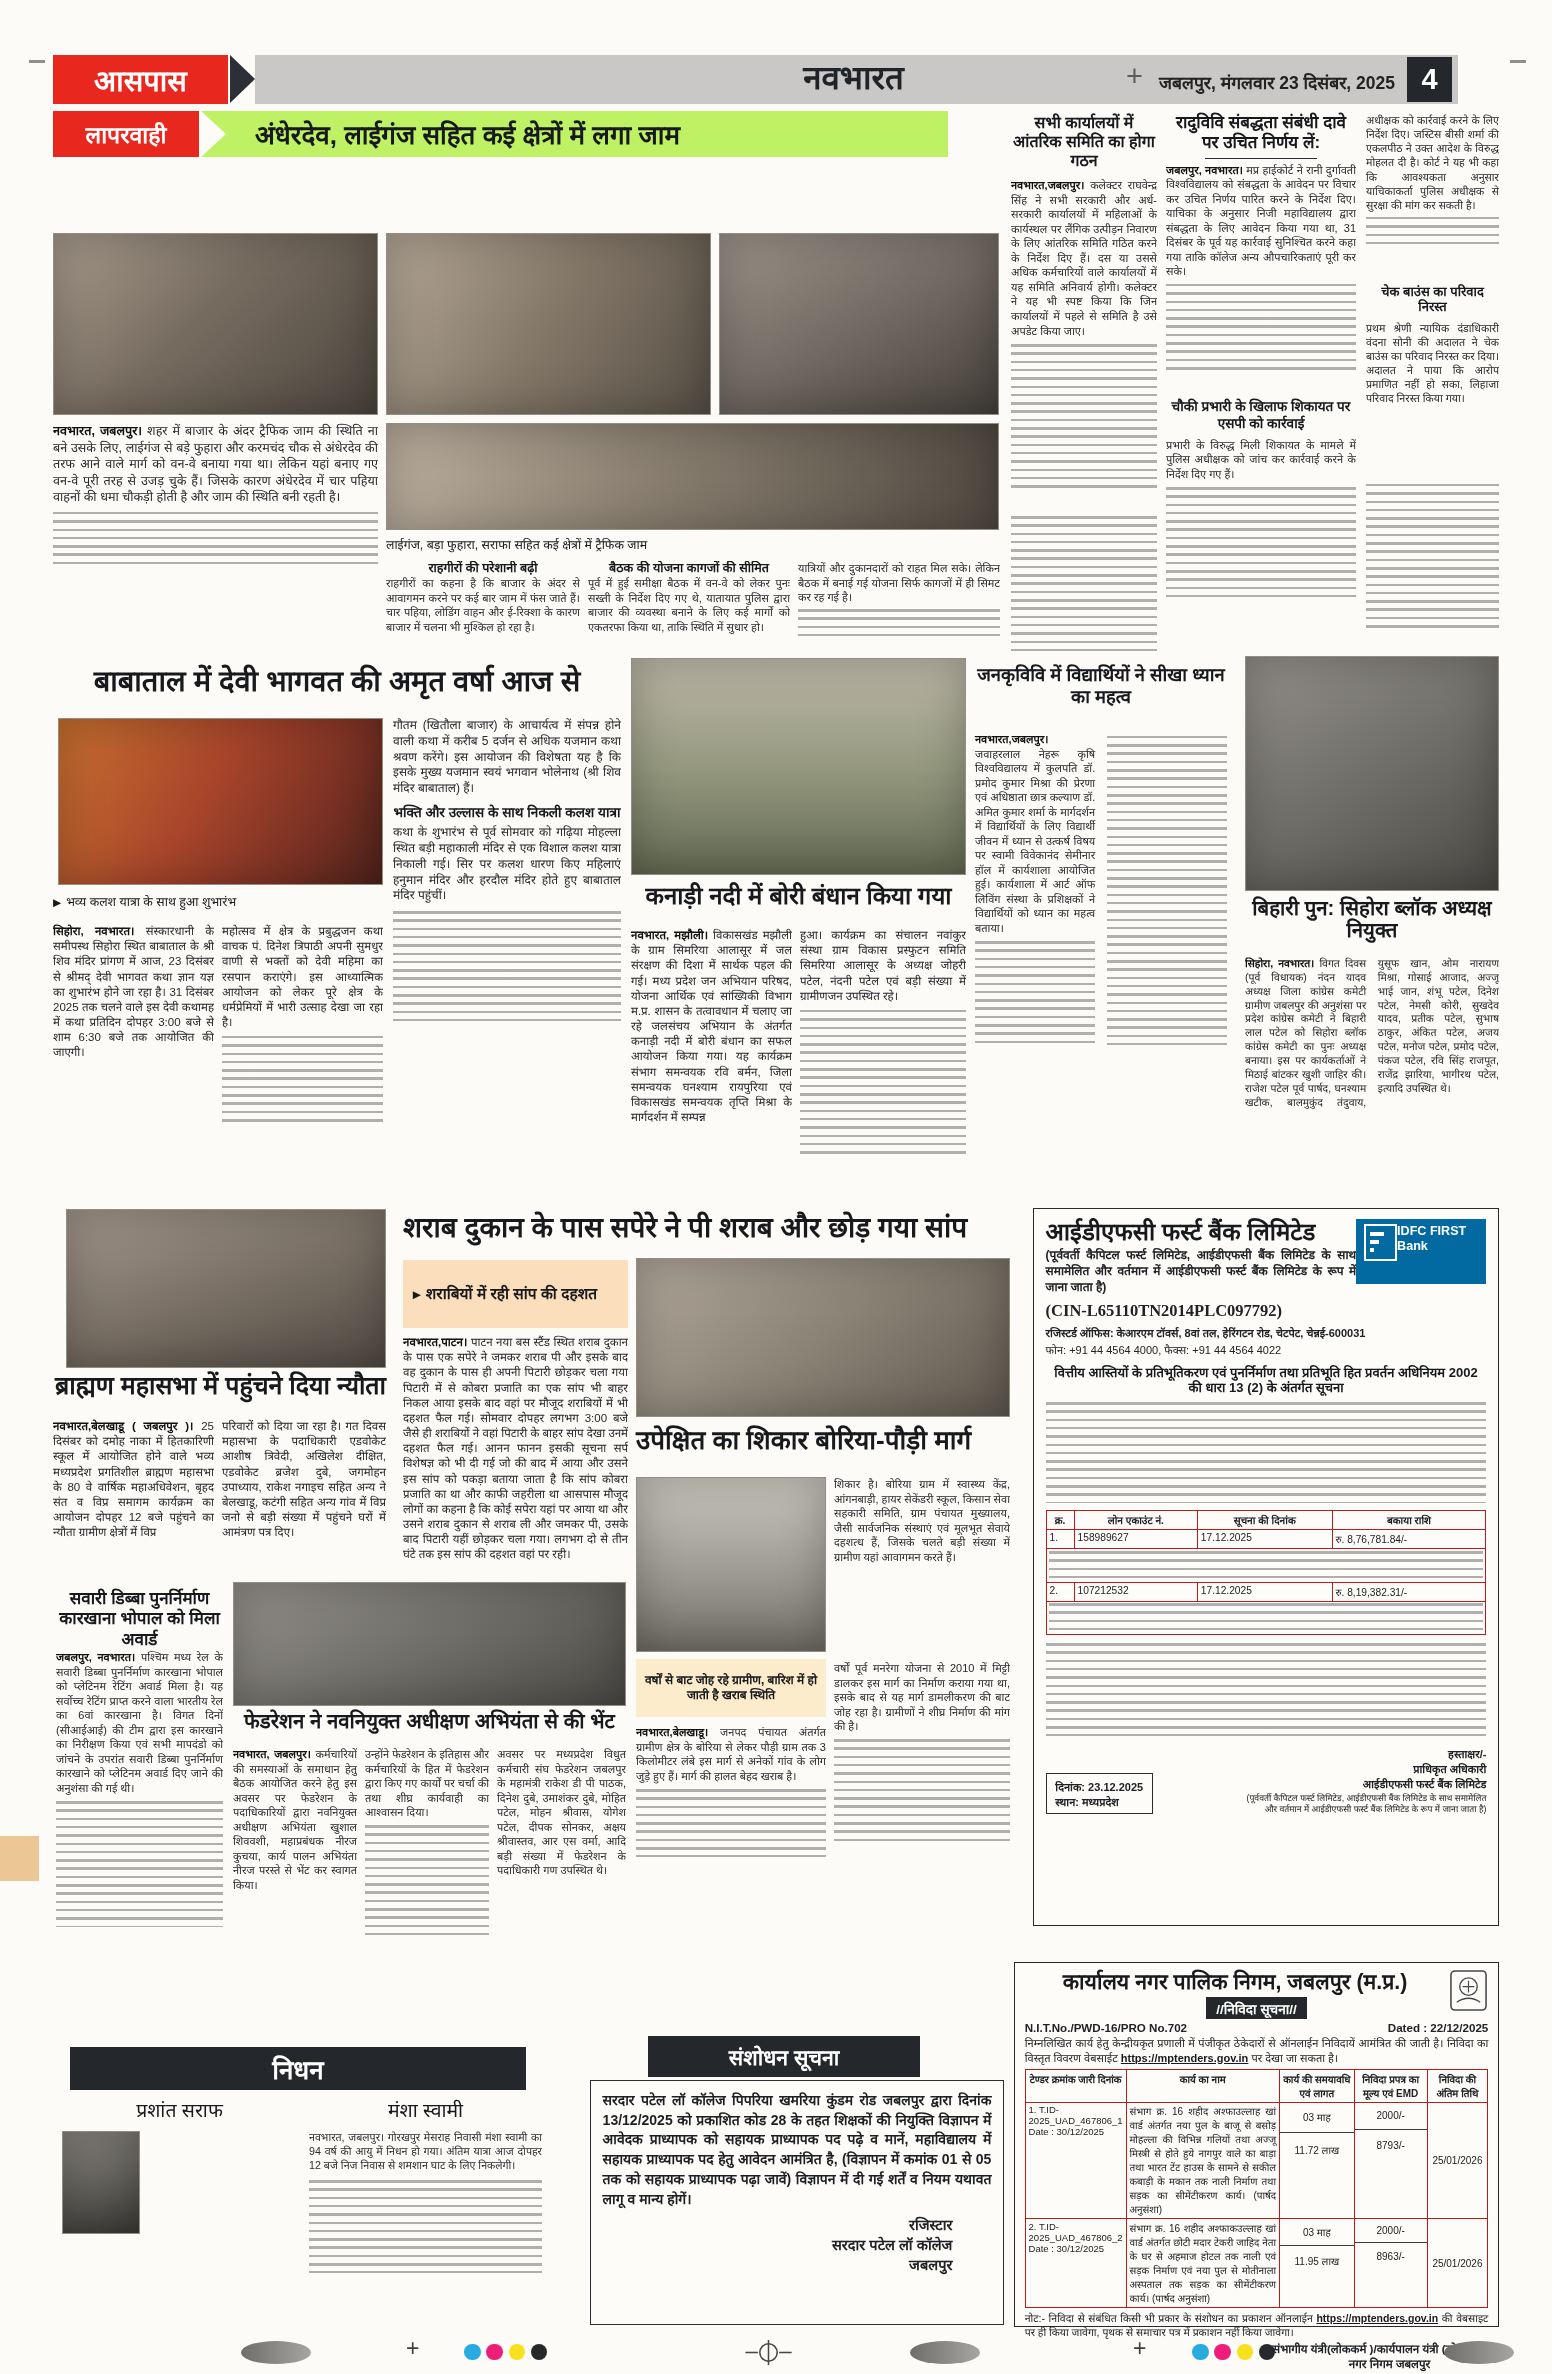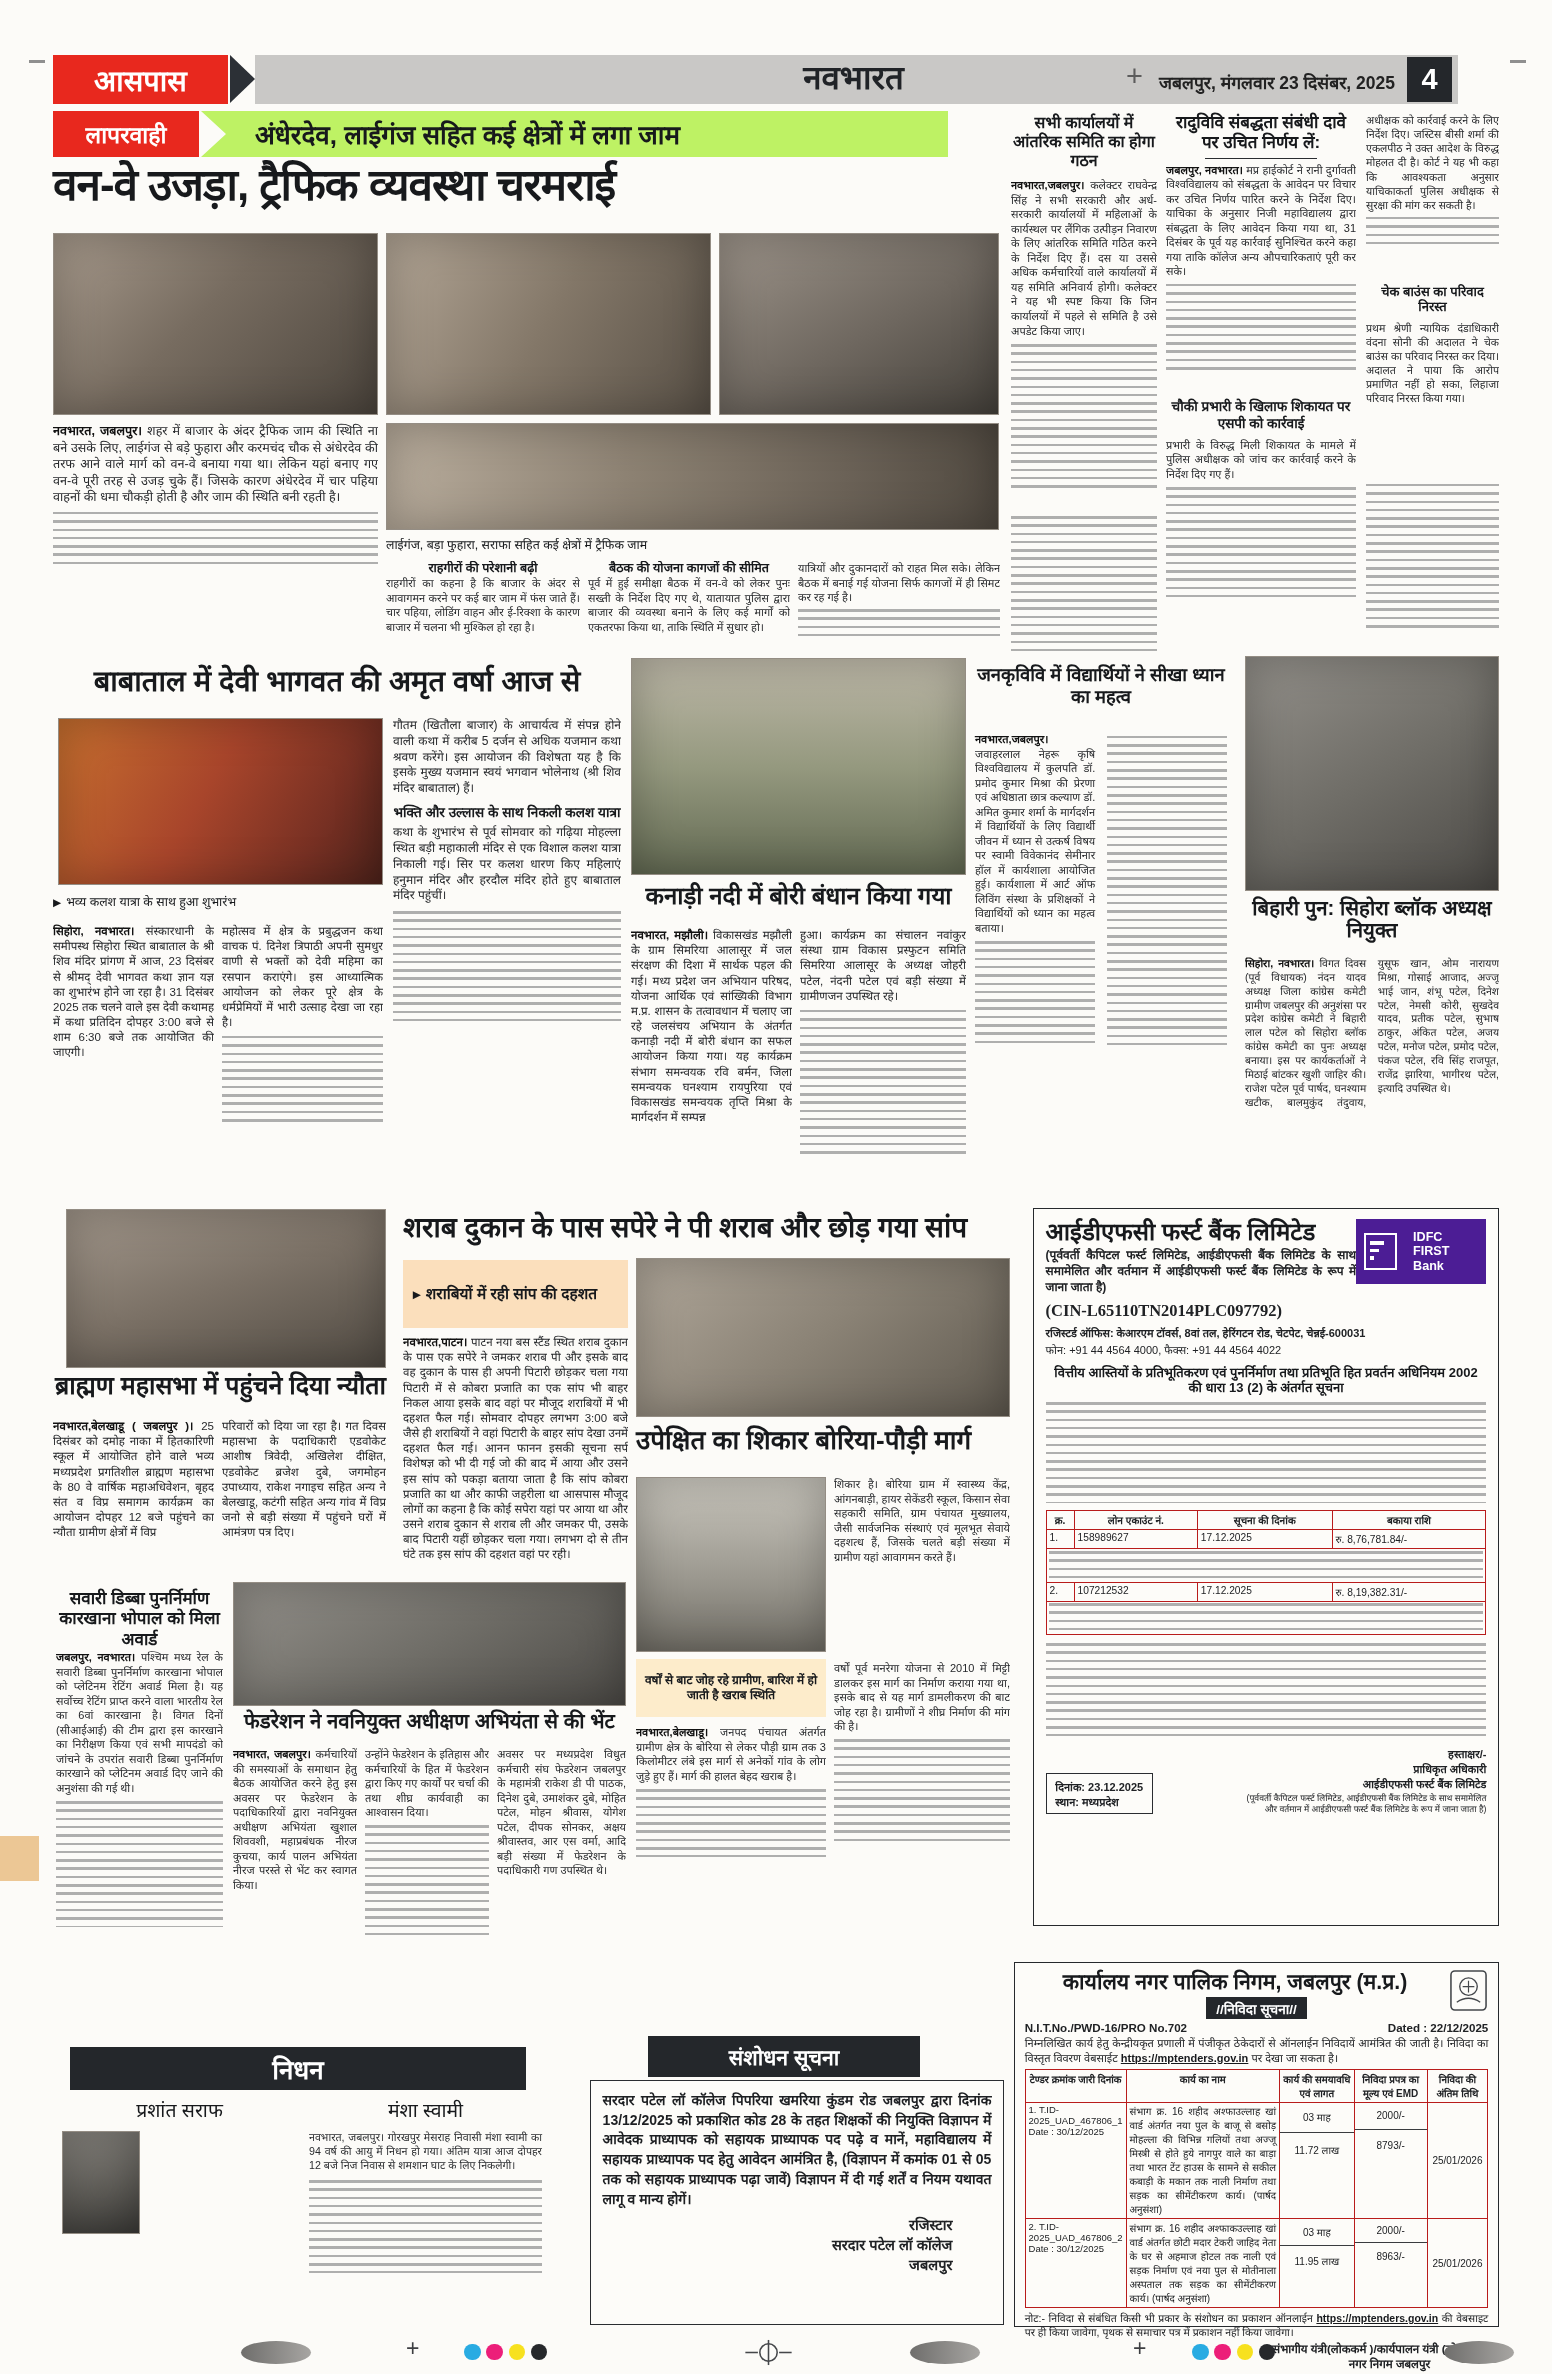--- a/index.html
+++ b/index.html
@@ -30,21 +30,21 @@
   .redbox{background:#e8281e;color:#fff;font-weight:800;display:flex;align-items:center;justify-content:center}
   .sub{font-weight:800;text-align:center;color:#17191c;line-height:1.2}
   .mark{background:#8f8f8f}
   .oval{background:linear-gradient(90deg,#6f6e6c,#a7a5a2);border-radius:50%}
   .dot{width:16.5px;height:16.5px;border-radius:50%;display:inline-block;margin-right:5.8px;vertical-align:middle}
   a.lnk{color:#17191c;font-weight:700;text-decoration:underline}
   table.tb{border-collapse:collapse;width:100%}
   table.tb td,table.tb th{border:1px solid #b91c1c;padding:1.9px 2.9px;vertical-align:top}
   .idfcad{border:1.9px solid #26292d;background:#fdfcf9;padding:9.7px 11.6px;box-sizing:border-box}
   .nigbox{border:1.9px solid #26292d;background:#fdfcf9;padding:7.8px 9.7px;box-sizing:border-box}
-  .logo{background:#4c1d95;color:#fff;display:flex;align-items:center;padding:5.8px 7.8px;gap:16px}
+  .logo{background:#0369a1;color:#fff;display:flex;padding:5.8px 7.8px;gap:0}
   .obname{font-weight:400;font-size:19.4px;text-align:center;color:#17191c}
   .obtxt{font-size:10.7px;line-height:1.3;text-align:justify;color:#2a2c2f}
   .arrowg{color:#17191c;font-size:10.7px;margin-right:4.9px}
 </style>
 </head>
 <body>
 
 <div id="page">
 
   <div class="ab mark" style="left:29px;top:60px;width:15.5px;height:2.9px"></div>
@@ -54,21 +54,20 @@
     </div>
   <div class="ab" style="left:230px;top:55px;width:0;height:0;border-top:24px solid transparent;border-bottom:24px solid transparent;border-left:25px solid #2c3036"></div>
   <div class="ab" style="left:255px;top:55px;width:1203px;height:49px;background:#c9c8c6"></div>
   <div class="ab hd ctr" style="left:679px;top:60px;width:349px;font-size:33px;color:#202327">नवभारत</div>
   <div class="ab" style="left:1126px;top:60px;font-size:29px;color:#5c5c5c;font-weight:400">+</div>
   <div class="ab" style="left:1145px;top:70px;width:250px;text-align:right;font-size:17.5px;font-weight:700;color:#222">जबलपुर, मंगलवार 23 दिसंबर, 2025</div>
   <div class="ab blackbar" style="left:1407px;top:57px;width:45px;height:45px;font-size:29px">4</div>
 
   <div class="ab redbox" style="left:53px;top:111px;width:146px;height:46px;font-size:23px">लापरवाही</div>
   <div class="ab" style="left:201px;top:111px;width:747px;height:46px;background:#bef264;clip-path:polygon(0 0,100% 0,100% 100%,0 100%,25px 50%);display:flex;align-items:center;padding-left:54px;font-size:26px;font-weight:800;color:#17191c;box-sizing:border-box">अंधेरदेव, लाईगंज सहित कई क्षेत्रों में लगा जाम</div>
-  <div class="ab hd" style="left:53px;top:161px;width:946px;font-size:44px;letter-spacing:-1px">वन-वे उजड़ा, ट्रैफिक व्यवस्था चरमराई</div>
 
   <div class="ab ph ph1" style="left:53px;top:233px;width:325px;height:182px"></div>
   <div class="ab ph ph2" style="left:386px;top:233px;width:325px;height:182px"></div>
   <div class="ab ph ph3" style="left:719px;top:233px;width:280px;height:182px"></div>
   <div class="ab ph ph4" style="left:386px;top:423px;width:613px;height:107px"></div>
 
   <div class="ab bd" style="left:53px;top:423px;width:325px;height:219px;font-size:12.6px">
     <span class="byl">नवभारत, जबलपुर।</span>
     <span>शहर में बाजार के अंदर ट्रैफिक जाम की स्थिति ना बने उसके लिए, लाईगंज से बड़े फुहारा और करमचंद चौक से अंधेरदेव की तरफ आने वाले मार्ग को वन-वे बनाया गया था। लेकिन यहां बनाए गए वन-वे पूरी तरह से उजड़ चुके हैं। जिसके कारण अंधेरदेव में चार पहिया वाहनों की धमा चौकड़ी होती है और जाम की स्थिति बनी रहती है।</span>
     <div class="gk" style="height:54px;margin-top:5.8px"></div>

